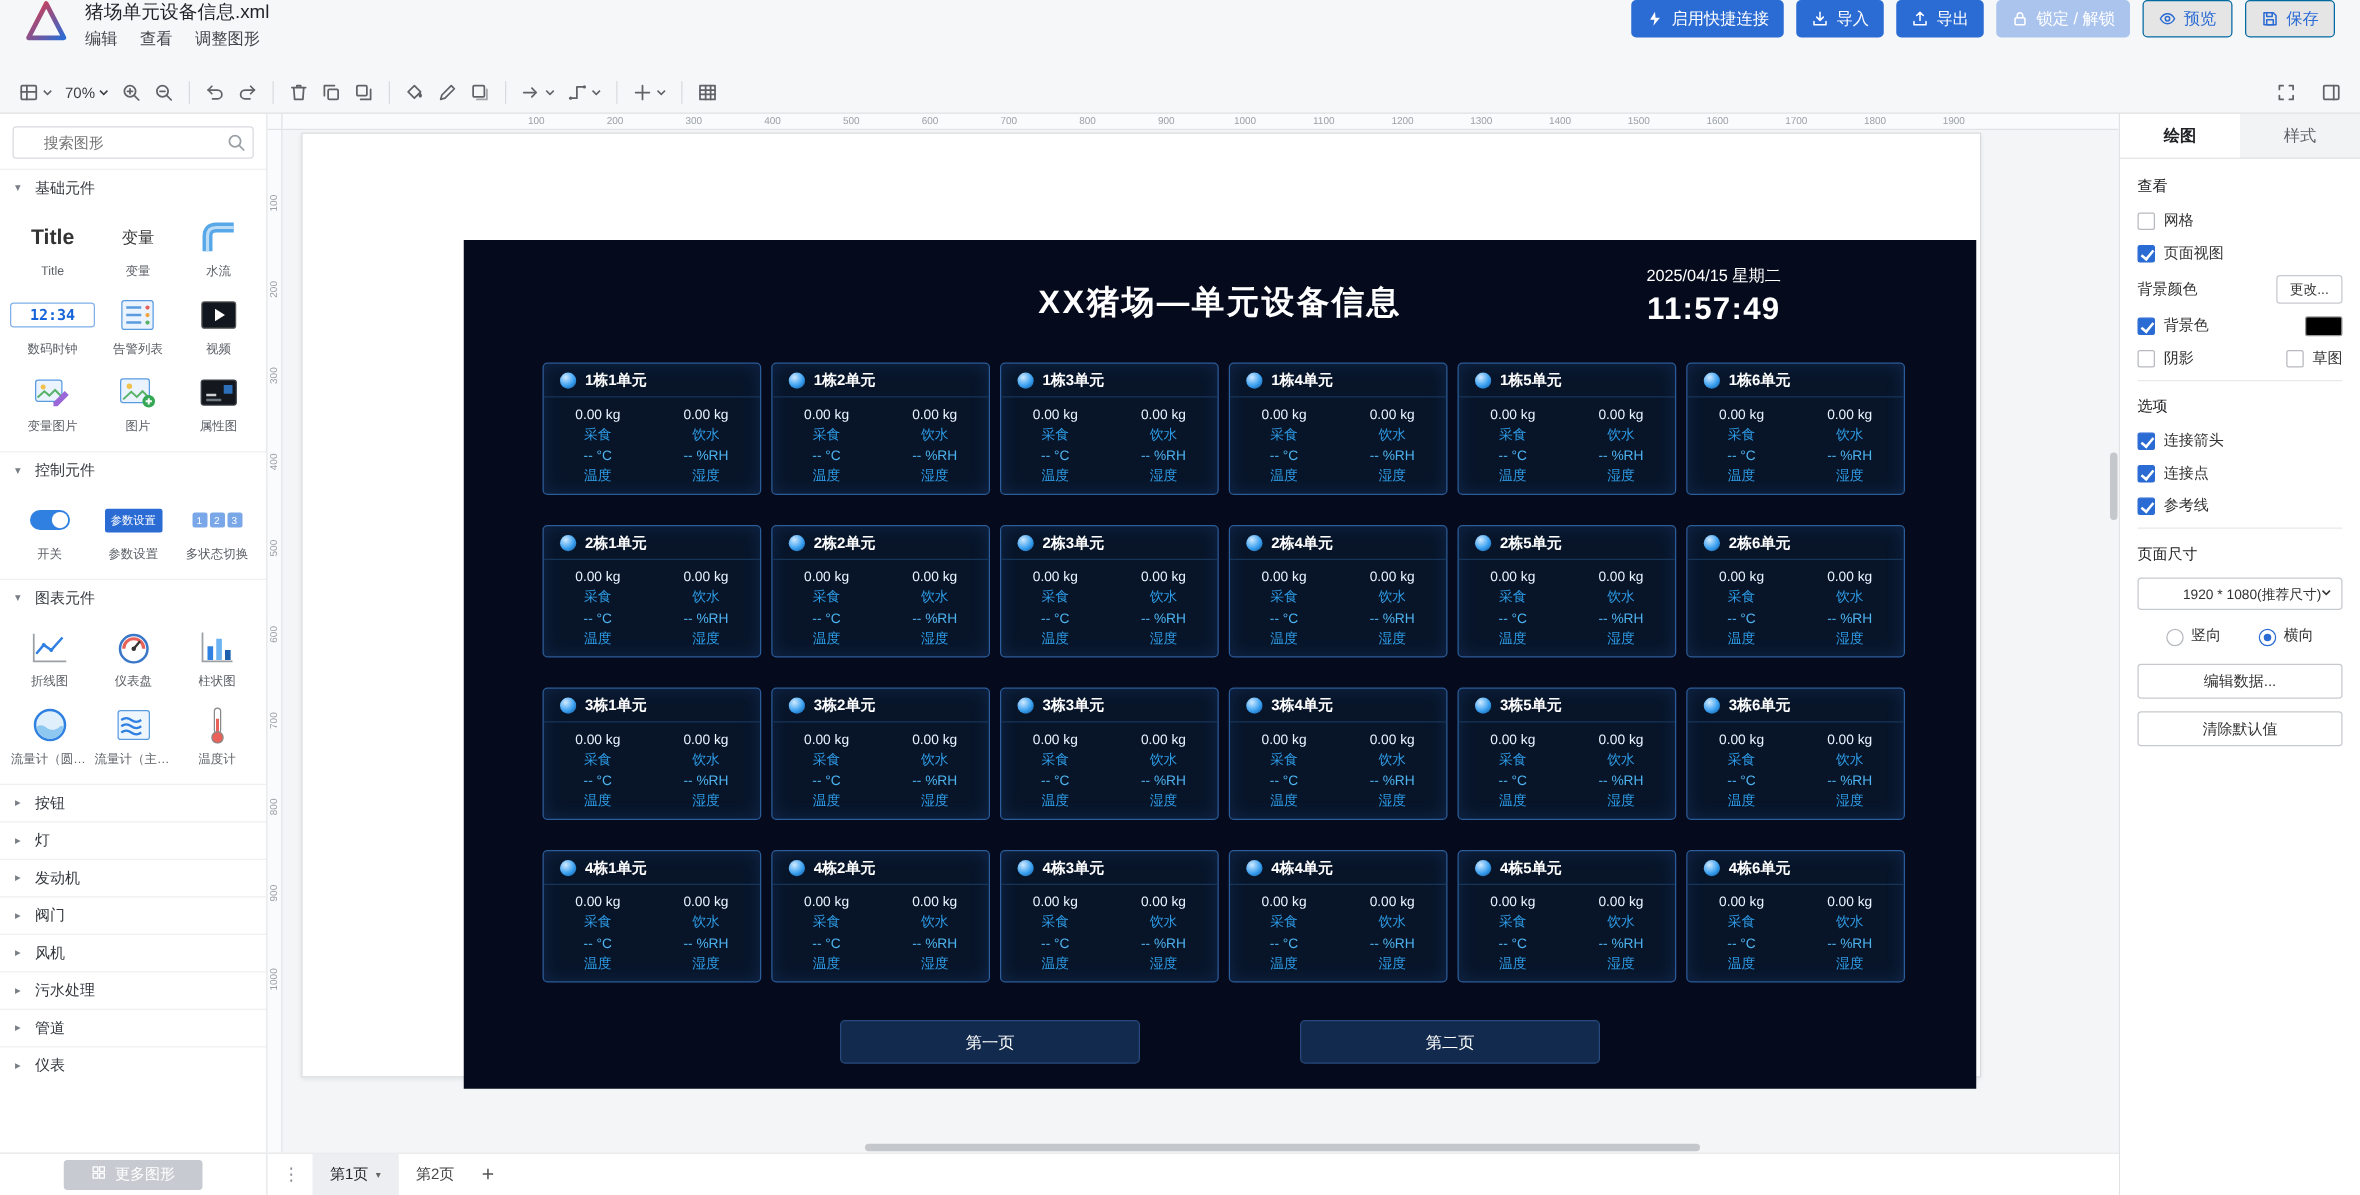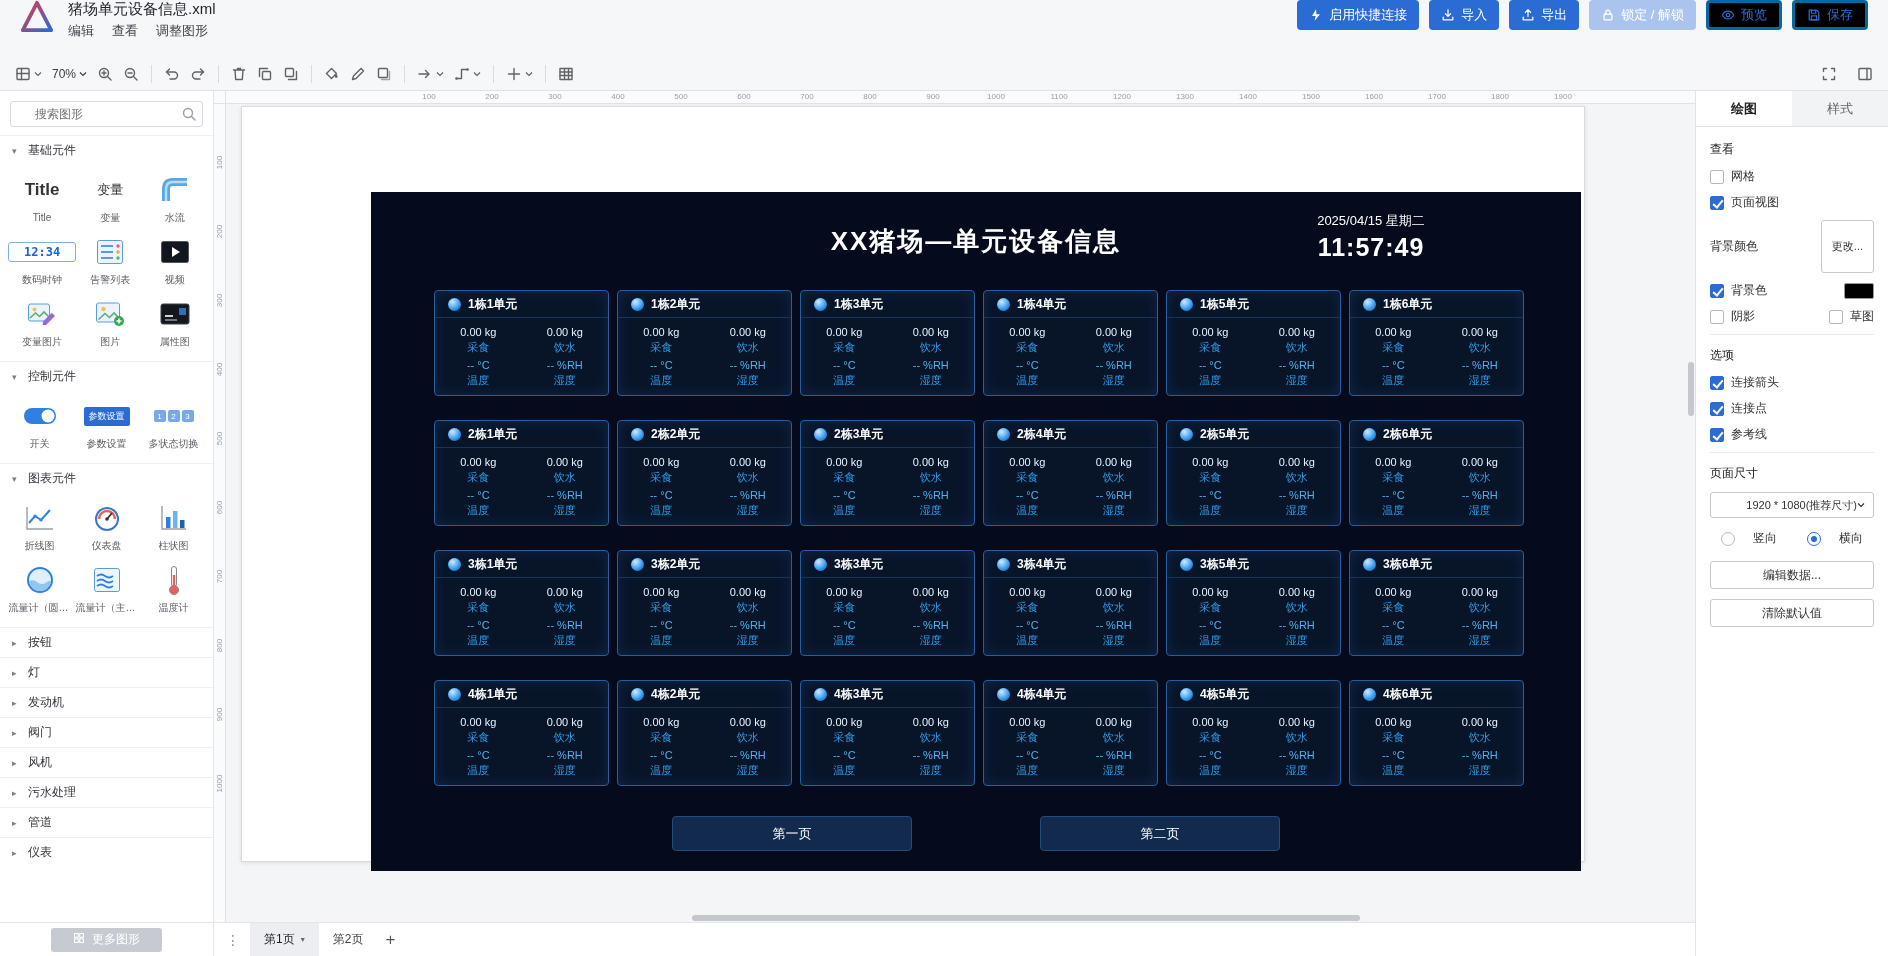--- a/index.html
+++ b/index.html
@@ -12,21 +12,21 @@
   #logo{width:34px;height:34px;margin-right:14px;flex:none}
   #file-name{font-size:15px;color:#1f2329;margin-bottom:3px}
   #menubar{display:flex;gap:18px;font-size:13px;color:#42464d}
   #menubar span{cursor:default}
   #topbar-actions{margin-left:auto;display:flex;gap:10px}
   .tb-btn{display:flex;align-items:center;gap:6px;height:30px;padding:0 12px;border-radius:4px;
           font-size:13px;border:none;cursor:pointer;white-space:nowrap;
           font-family:"Liberation Sans","DejaVu Sans",sans-serif}
   .tb-btn.primary{background:#2b6bd4;color:#fff}
   .tb-btn.disabled{background:#abc4ee;color:#fff}
-  .tb-btn.outline{background:#000000;color:#2b6bd4;border:3px solid #0369a1}
+  .tb-btn.outline{background:#e5e5e5;color:#2b6bd4;border:1px solid #0369a1}
   .tb-btn svg{display:block}
 
   
   #toolbar{position:absolute;left:0;top:58px;width:100%;height:33px;background:#f6f7f9;
            border-bottom:1px solid #dfe1e4;display:flex;align-items:center;padding:0 10px;color:#5f6368;z-index:5}
   .tool{display:flex;align-items:center;gap:3px;padding:3px 5px;border-radius:3px;cursor:pointer}
   .tool .ic{display:flex}
   .tool-sep{width:1px;height:18px;background:#d9dbde;margin:0 7px}
   #zoom-select{font-size:12px;color:#3c4043}
   #toolbar-right{margin-left:auto;display:flex;gap:10px}
@@ -118,28 +118,28 @@
   .panel-tab.active{background:#fff;color:#202124;font-weight:bold}
   #panel-content{padding:12px 14px;font-size:12px;color:#333;overflow:hidden}
   .panel-section-title{color:#202124;margin:2px 0 10px}
   .check-row{display:flex;align-items:center;gap:7px;margin-bottom:9px;cursor:pointer}
   .cb{width:14px;height:14px;border:1px solid #b6b9be;border-radius:2px;background:#fff;flex:none;position:relative}
   .cb.checked{background:#2b6bd4;border-color:#2b6bd4}
   .cb.checked::after{content:"";position:absolute;left:4px;top:1px;width:4px;height:8px;
                      border:solid #fff;border-width:0 2px 2px 0;transform:rotate(40deg)}
   .row-split{display:flex;justify-content:space-between;align-items:center;margin-bottom:9px}
   .check-left{display:flex;align-items:center;gap:7px;cursor:pointer}
-  .mini-btn{border:1px solid #c6c9ce;background:#fff;border-radius:3px;font-size:11px;padding:18px 10px;color:#333;cursor:pointer}
+  .mini-btn{border:1px solid #c6c9ce;background:#fff;border-radius:3px;font-size:11px;padding:3px 10px;color:#333;cursor:pointer}
   .swatch{width:30px;height:16px;background:#000;border:1px solid #999;border-radius:2px}
   .panel-divider{height:1px;background:#e7e9ec;margin:8px 0 12px}
   .select-box{height:26px;border:1px solid #c6c9ce;border-radius:3px;display:flex;align-items:center;
               justify-content:flex-end;padding:0 8px;font-size:11px;color:#333;background:#fff;
               margin-bottom:12px;cursor:pointer}
   .radio-row{display:flex;gap:30px;justify-content:center;margin:2px 0 14px}
-  .radio{display:flex;align-items:center;gap:18px;cursor:pointer}
+  .radio{display:flex;align-items:flex-end;gap:6px;cursor:pointer}
   .rb{width:14px;height:14px;border:1px solid #b6b9be;border-radius:50%;position:relative;background:#fff;flex:none}
   .rb.selected{border-color:#2b6bd4}
   .rb.selected::after{content:"";position:absolute;left:3px;top:3px;right:3px;bottom:3px;background:#2b6bd4;border-radius:50%}
   .panel-btn{display:block;width:100%;height:28px;border:1px solid #c6c9ce;background:#fff;border-radius:3px;
              font-size:12px;color:#333;margin-top:10px;cursor:pointer;
              font-family:"Liberation Sans","DejaVu Sans",sans-serif}
 </style>
 </head>
 <body>
 

